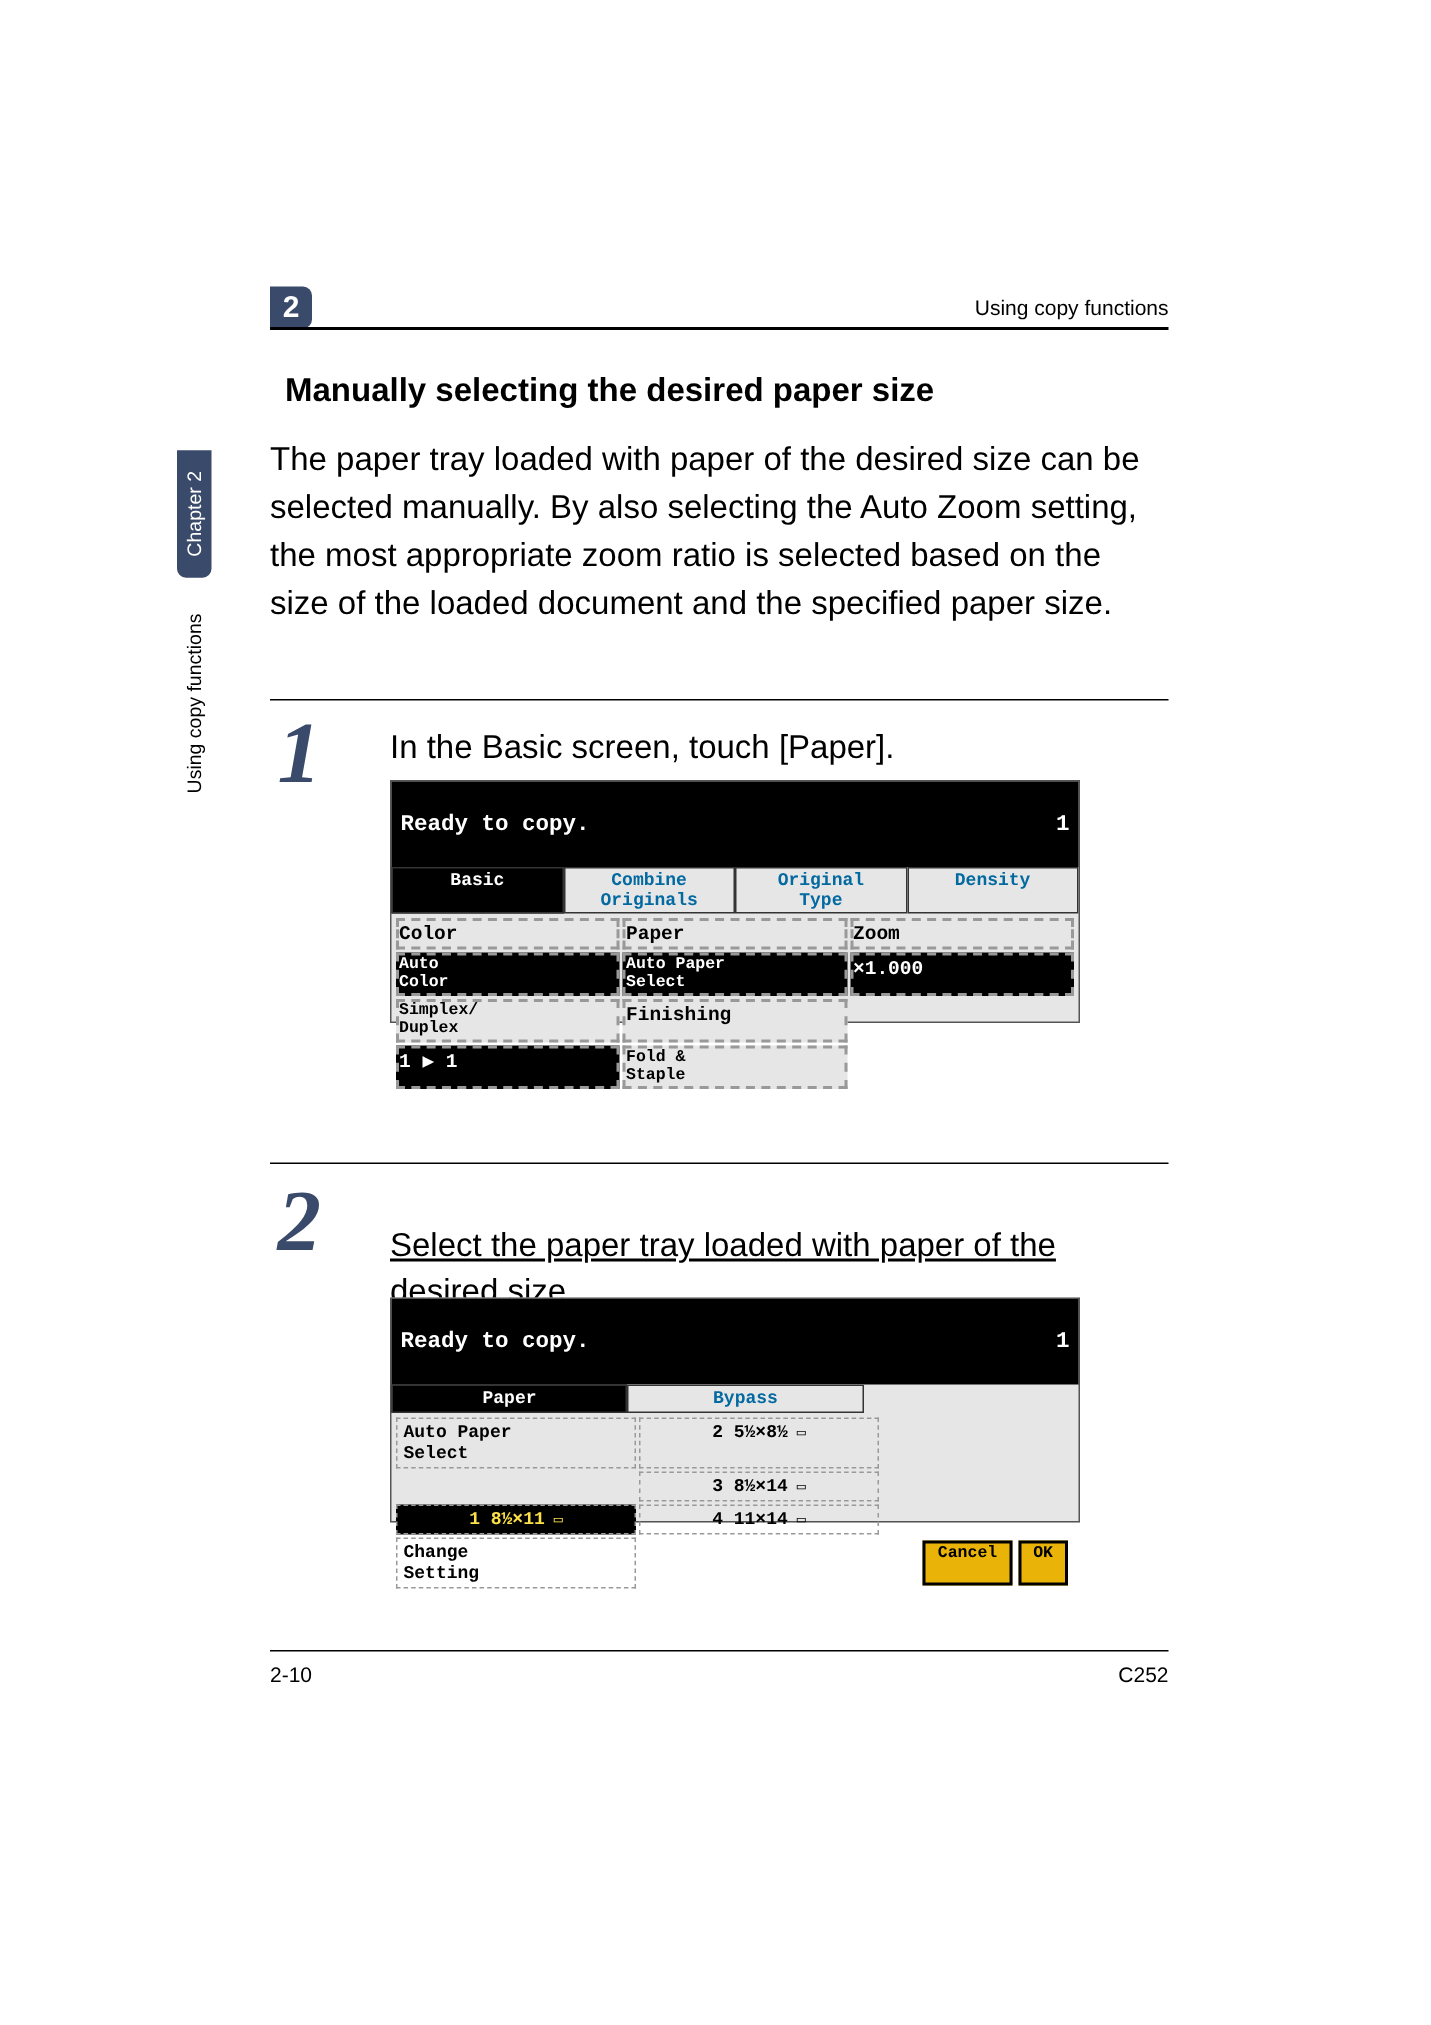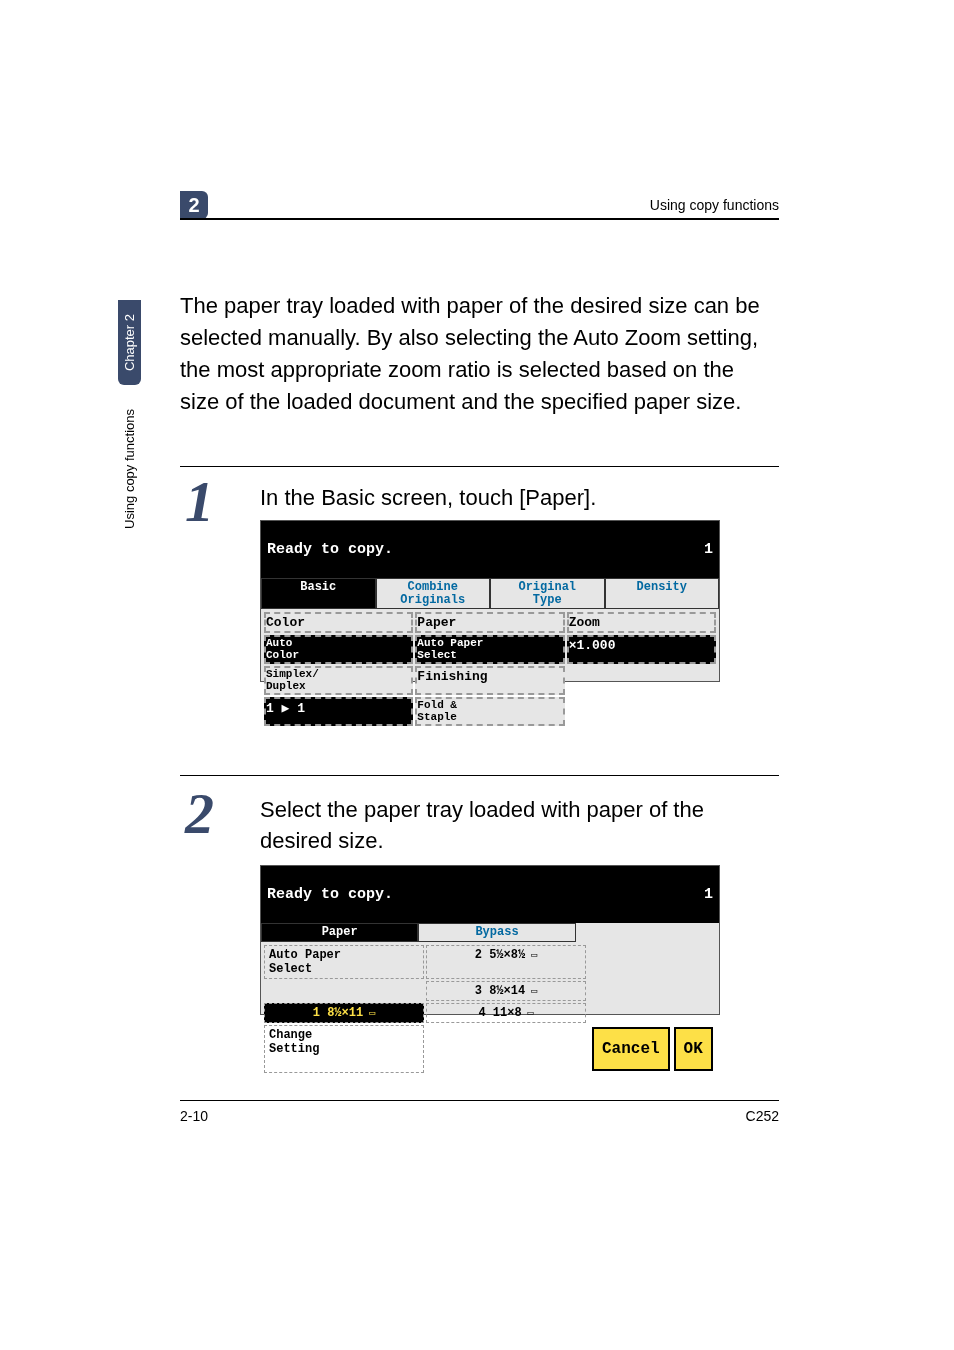--- a/index.html
+++ b/index.html
@@ -89,21 +89,21 @@
     .n1 { top: 468px; }
     .n2 { top: 780px; }
     .step-text {
       position: absolute;
       left: 260px; right: 175px;
       font-size: 22px;
       line-height: 1.4;
     }
     .t1 { top: 483px; }
     .t2 { top: 715px; }
-    .t3 { top: 795px; }
+    .t3 { top: 815px; text-decoration: underline; }
     
     .lcd {
       position: absolute;
       left: 260px;
       width: 460px;
       background: #e6e6e6;
       border: 1px solid #555;
       font-family: "Courier New", monospace;
       font-weight: bold;
     }
@@ -152,23 +152,23 @@
       border: 1.5px dashed #999;
       font-size: 12px;
       padding: 2px 4px;
       text-align: center;
       min-height: 18px;
     }
     .lcd2-cell.black { background: #000; color: #fde047; }
     .btn-row { display:flex; justify-content:flex-end; gap:4px; padding:2px 4px; }
     .btn-sm {
       border: 2px solid #000;
-      font-size: 16px;
-      padding: 11px 8px;
-      background: #fde047;
+      font-size: 11px;
+      padding: 1px 8px;
+      background: #eab308;
     }
     .paper-icon::after { content: " \25AD"; font-size: 10px; }
     
     .ftr-line {
       position: absolute;
       left: 180px; right: 175px; top: 1100px;
       height: 1px; background: #000;
     }
     .ftr-left { position: absolute; left: 180px; top: 1108px; font-size: 14px; text-align: right; }
     .ftr-right { position: absolute; right: 175px; top: 1108px; font-size: 14px; }
@@ -179,20 +179,21 @@
 
   <div class="chapter-badge">2</div>
   <div class="hdr-right">Using copy functions</div>
   <div class="hdr-line"></div>
 
   <div class="sidebar">
     <div class="side-tab">Chapter 2</div>
     <div class="side-tab light">Using copy functions</div>
   </div>
 
+  <div class="section-title">Manually selecting the desired paper size</div>
   <div class="body-text p1">The paper tray loaded with paper of the desired size can be selected manually. By also selecting the Auto Zoom setting, the most appropriate zoom ratio is selected based on the size of the loaded document and the specified paper size.</div>
 
   <div class="divider div1"></div>
   <div class="step-num n1">1</div>
   <div class="step-text t1">In the Basic screen, touch [Paper].</div>
 
   <div class="lcd lcd1">
     <div class="lcd-top">
       <span>Ready to copy.</span>
       <span>1</span>
@@ -247,21 +248,21 @@
       <div class="lcd2-cell" style="white-space:pre-line;text-align:left">Auto Paper
 Select</div>
       <div class="lcd2-cell paper-icon">2  5½×8½</div>
       <div></div>
 
       <div></div>
       <div class="lcd2-cell paper-icon">3  8½×14</div>
       <div></div>
 
       <div class="lcd2-cell black paper-icon">1  8½×11</div>
-      <div class="lcd2-cell paper-icon">4  11×8</div>
+      <div class="lcd2-cell paper-icon">4  11×14</div>
       <div></div>
 
       <div class="lcd2-cell" style="white-space:pre-line;text-align:left">Change
 Setting</div>
       <div></div>
       <div class="btn-row">
         <div class="btn-sm">Cancel</div>
         <div class="btn-sm">OK</div>
       </div>
     </div>

